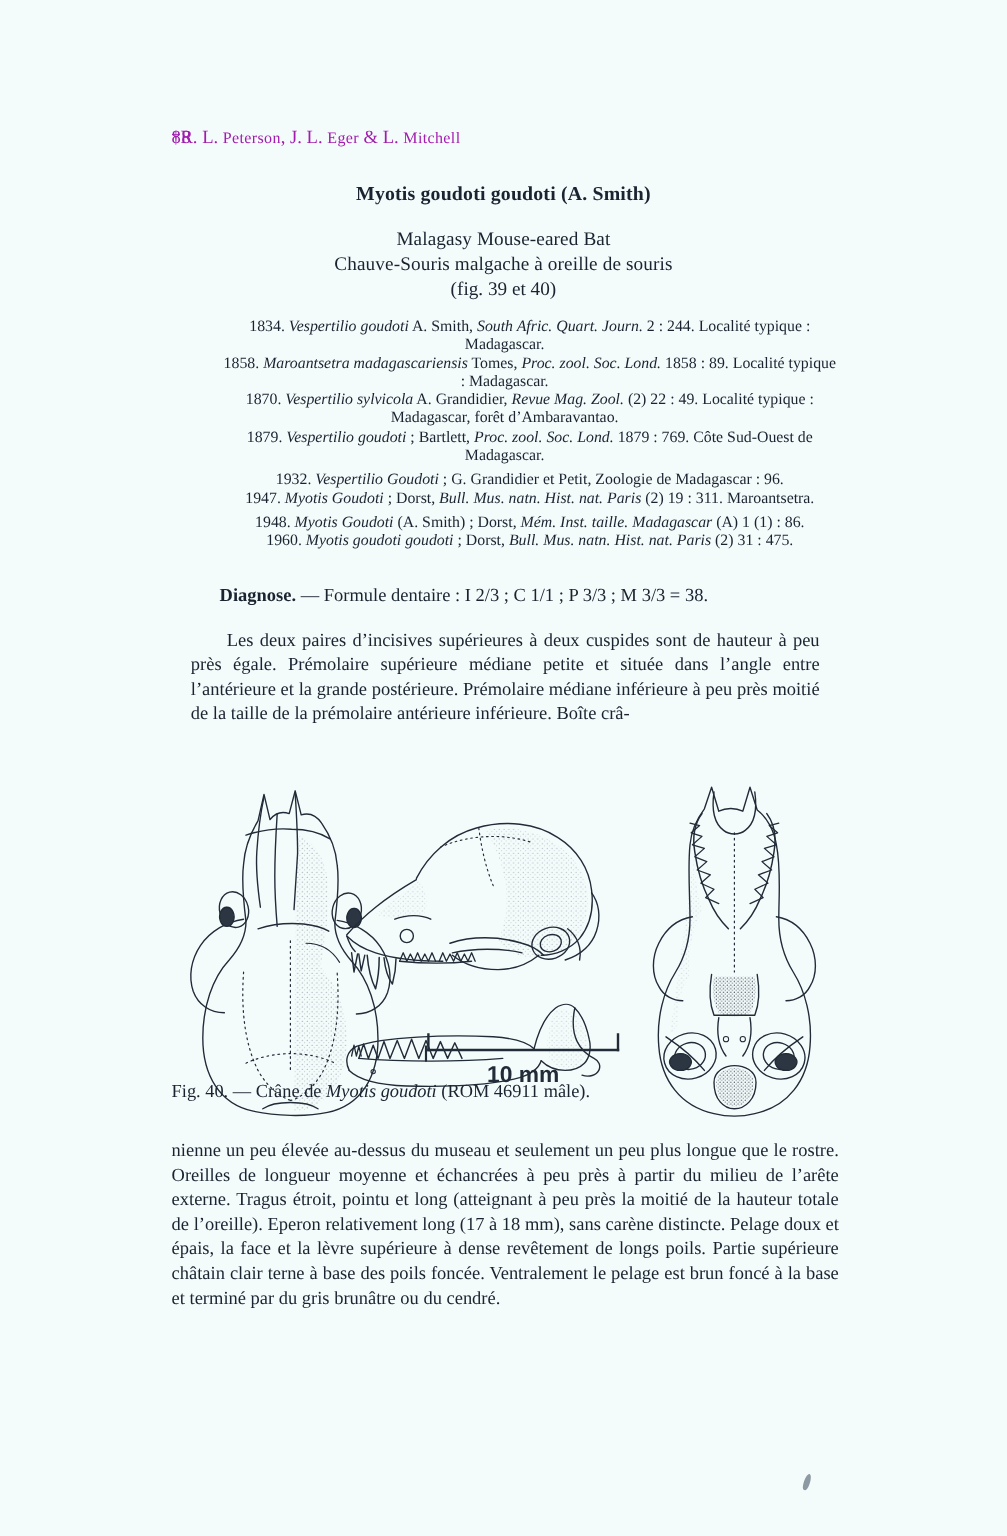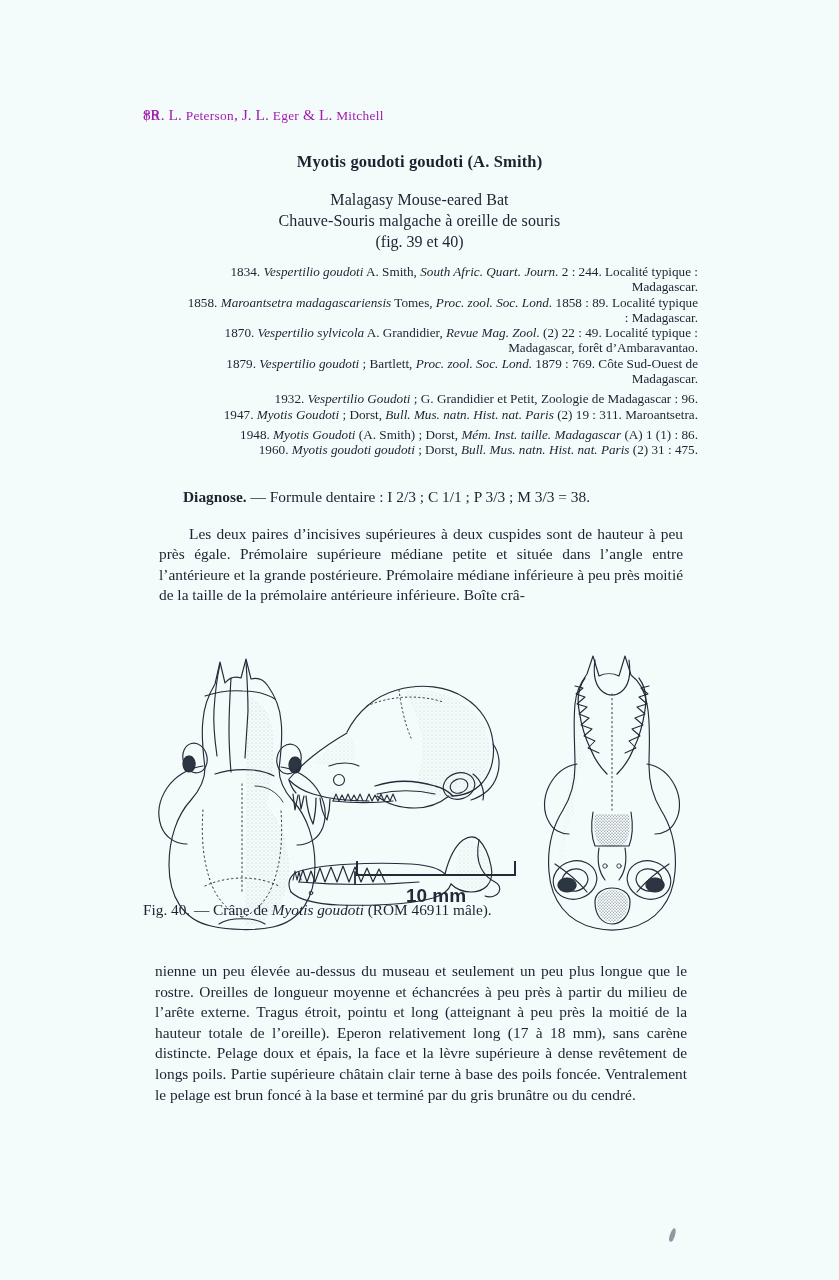--- a/index.html
+++ b/index.html
@@ -78,21 +78,21 @@
   }
 
   
   .synonymy {
     position: absolute;
     left: 143px;
     top: 264px;
     width: 555px;
     font-size: 13.2px;
     line-height: 15.3px;
-    text-align: right;
+    text-align: center;
   }
   .syn-entry {
     text-indent: 42px;
     margin: 0;
     padding: 0;
   }
   .syn-gap { height: 5px; }
   .syn-entry i { font-style: italic; }
 
   
@@ -136,21 +136,21 @@
   
   .bodytext {
     position: absolute;
     left: 143px;
     top: 949px;
     width: 556px;
     font-size: 15.4px;
     line-height: 20.6px;
     text-align: justify;
   }
-  .bodytext p { margin: 12px; text-indent: 0; }
+  .bodytext p { margin: 0; text-indent: 0; }
 
   
   .inkmark {
     position: absolute;
     left: 670px;
     top: 1228px;
     width: 5px;
     height: 14px;
     background: #6b7a86;
     border-radius: 50% 50% 40% 40%;

